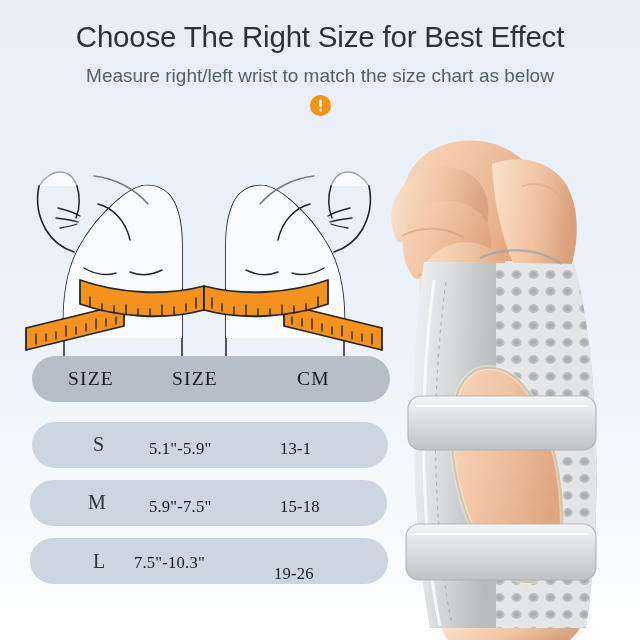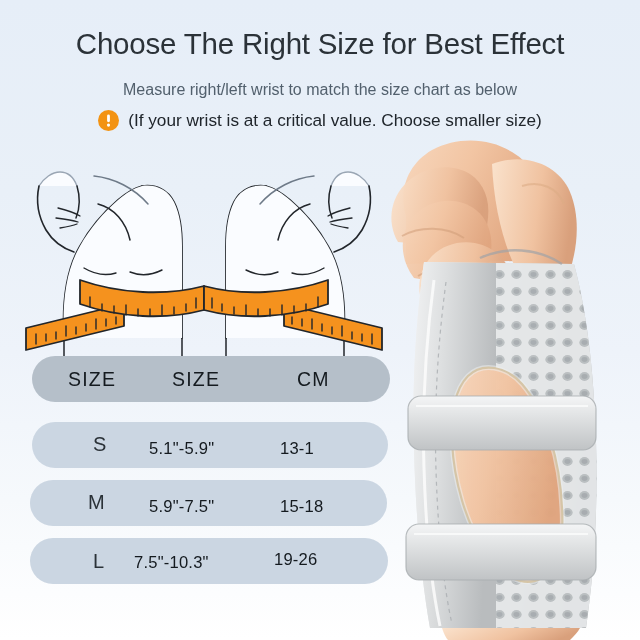--- a/index.html
+++ b/index.html
@@ -28,33 +28,33 @@
 
   
   .hdr {
     position: absolute;
     left: 0;
     top: 0;
     width: 640px;
     text-align: center;
   }
   .title {
-    margin: 11px;
+    margin: 4px;
     padding-top: 15px;
     font-size: 29.5px;
     line-height: 36px;
     font-weight: 400;
     letter-spacing: -0.2px;
     color: #2b3238;
     white-space: nowrap;
   }
   .subtitle {
     margin: 0;
     padding-top: 7px;
-    font-size: 16px;
+    font-size: 19px;
     line-height: 20px;
     font-weight: 400;
     color: #52606d;
     white-space: nowrap;
   }
   .note-row {
     display: flex;
     align-items: center;
     justify-content: center;
     gap: 9px;
@@ -96,20 +96,21 @@
   }
   .product svg { display: block; }
 
   
   .table {
     position: absolute;
     left: 0;
     top: 352px;
     width: 400px;
     height: 250px;
+    font-family: Liberation Serif, serif;
   }
   .row {
     position: absolute;
     height: 46px;
     border-radius: 23px;
   }
   .row .cell {
     position: absolute;
     white-space: nowrap;
   }
@@ -149,38 +150,37 @@
   .row-s .c-size { left: 61px; top: 11px; }
   .row-s .c-inch { left: 117px; top: 17px; }
   .row-s .c-cm   { left: 248px; top: 17px; }
 
   .row-m .c-size { left: 58px; top: 11px; }
   .row-m .c-inch { left: 119px; top: 17px; }
   .row-m .c-cm   { left: 250px; top: 17px; }
 
   .row-l .c-size { left: 63px; top: 12px; }
   .row-l .c-inch { left: 104px; top: 15px; }
-  .row-l .c-cm   { left: 244px; top: 12px; }
+  .row-l .c-cm   { left: 244px; top: 26px; }
 </style>
 </head>
 <body>
 
 <div id="infographic">
 
   <div class="hdr">
     <h1 class="title">Choose The Right Size for Best Effect</h1>
     <p class="subtitle">Measure right/left wrist to match the size chart as below</p>
     <div class="note-row">
       <span class="warn-icon">
         <svg width="21" height="21" viewBox="0 0 21 21">
           <rect x="9.1" y="4.6" width="2.8" height="7.6" rx="1.4" fill="#ffffff"></rect>
           <circle cx="10.5" cy="15.1" r="1.55" fill="#ffffff"></circle>
         </svg>
       </span>
-      <span class="note-text">(If your wrist is at a critical value. Choose smaller size)</span>
     </div>
   </div>
 
   <div class="wrists">
     <svg width="380" height="220" viewBox="0 0 380 220">
       <defs>
         <g id="handunit">
 
           <path d="M42 196 C40 160 44 128 58 104 C68 86 82 70 96 58
                    C104 51 112 46 120 44" fill="#fbfdff" stroke="#22262b" stroke-width="1.7" stroke-linecap="round"></path>

